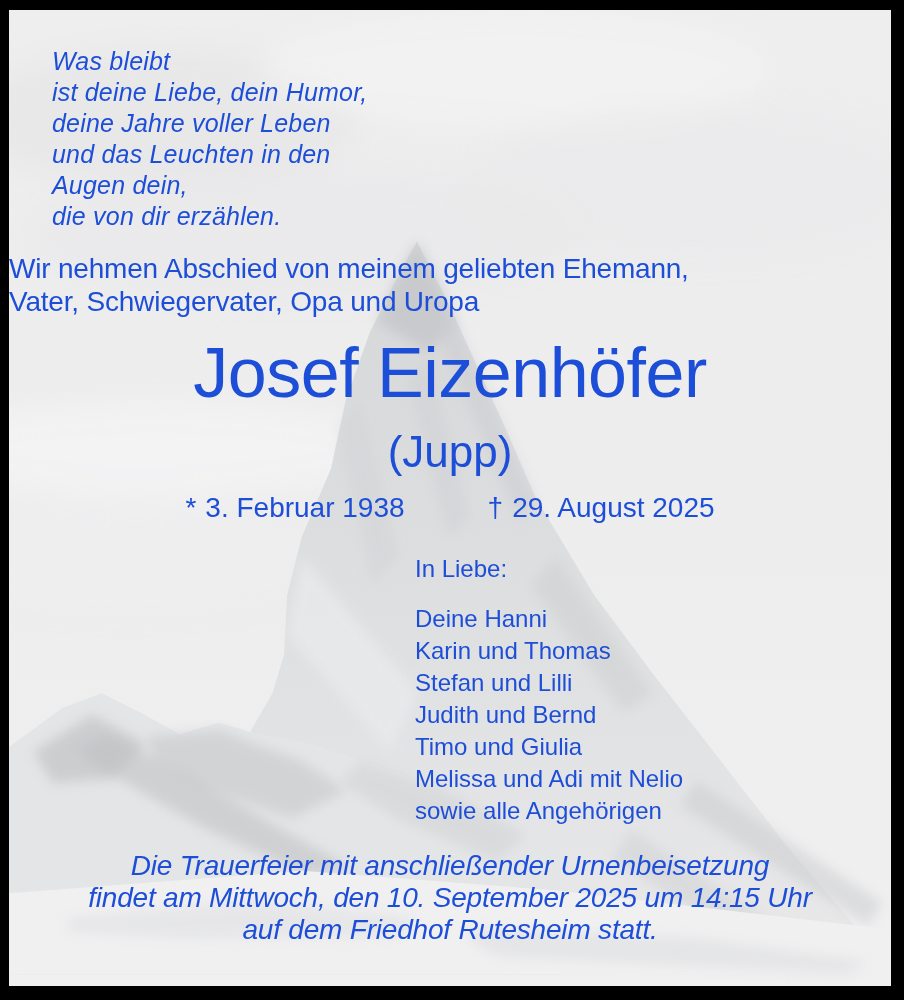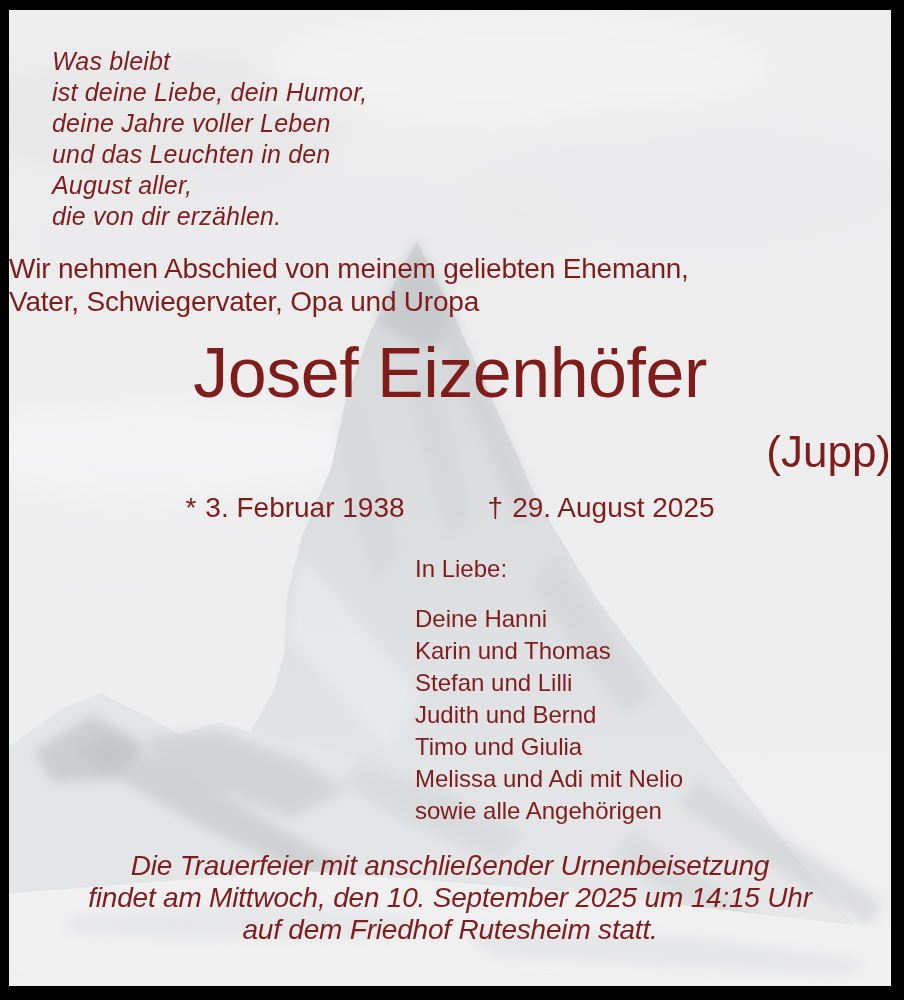--- a/index.html
+++ b/index.html
@@ -14,21 +14,21 @@
   .card{
     position:relative;
     width:100%;height:100%;
     background:#ececee;
     overflow:hidden;
   }
   .bg{position:absolute;left:0;top:0;width:100%;height:100%;}
   .content{
     position:absolute;left:0;top:0;width:100%;height:100%;
     font-family:"Liberation Sans","DejaVu Sans",sans-serif;
-    color:#7f1d1d;
+    color:#1d4ed8;
   }
   .poem{
     position:absolute;left:43px;top:36px;
     font-size:25px;line-height:31px;
     font-style:italic;
     letter-spacing:0.2px;
     white-space:nowrap;
   }
   .intro{
     position:absolute;left:0;top:242px;width:100%;
@@ -40,21 +40,21 @@
   .name{
     position:absolute;left:0;top:327px;width:100%;
     margin:0;text-align:center;
     font-size:70px;line-height:72px;
     font-weight:400;
     letter-spacing:-0.5px;
     white-space:nowrap;
   }
   .nickname{
     position:absolute;left:0;top:418px;width:100%;
-    text-align:right;
+    text-align:center;
     font-size:44px;line-height:48px;
     white-space:nowrap;
   }
   .dates{
     position:absolute;left:0;top:482px;width:100%;
     display:flex;justify-content:center;gap:83px;
     font-size:28px;line-height:32px;
     white-space:nowrap;
   }
   .dates .sym{margin-right:9px;}
@@ -137,21 +137,21 @@
       </g>
     </svg>
 
     <div class="content">
 
       <div class="poem">
         <div>Was bleibt</div>
         <div>ist deine Liebe, dein Humor,</div>
         <div>deine Jahre voller Leben</div>
         <div>und das Leuchten in den</div>
-        <div>August aller,</div>
+        <div>Augen dein,</div>
         <div>die von dir erzählen.</div>
       </div>
 
       <div class="intro">
         <div>Wir nehmen Abschied von meinem geliebten Ehemann,</div>
         <div>Vater, Schwiegervater, Opa und Uropa</div>
       </div>
 
       <h1 class="name">Josef Eizenhöfer</h1>
 

